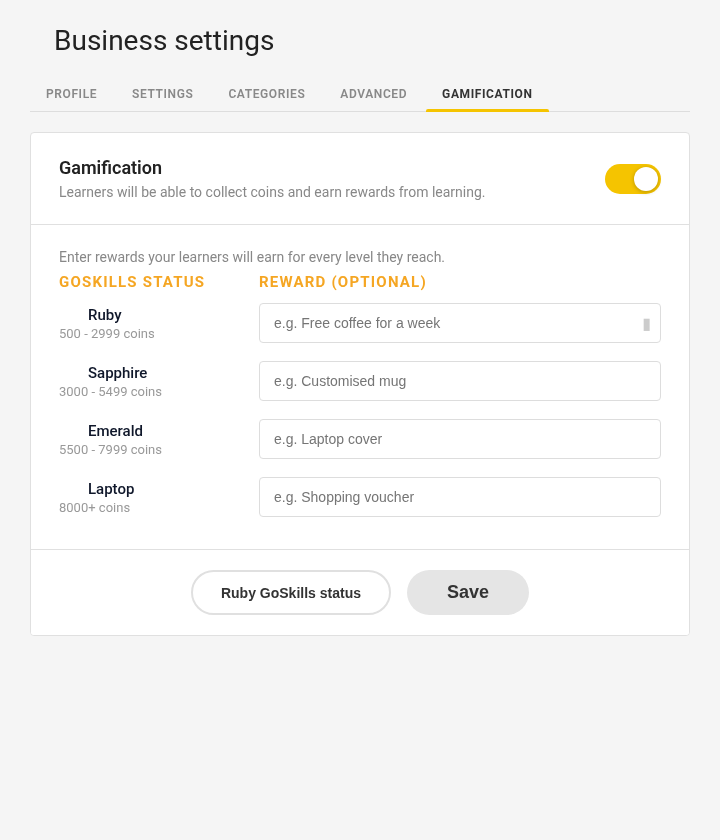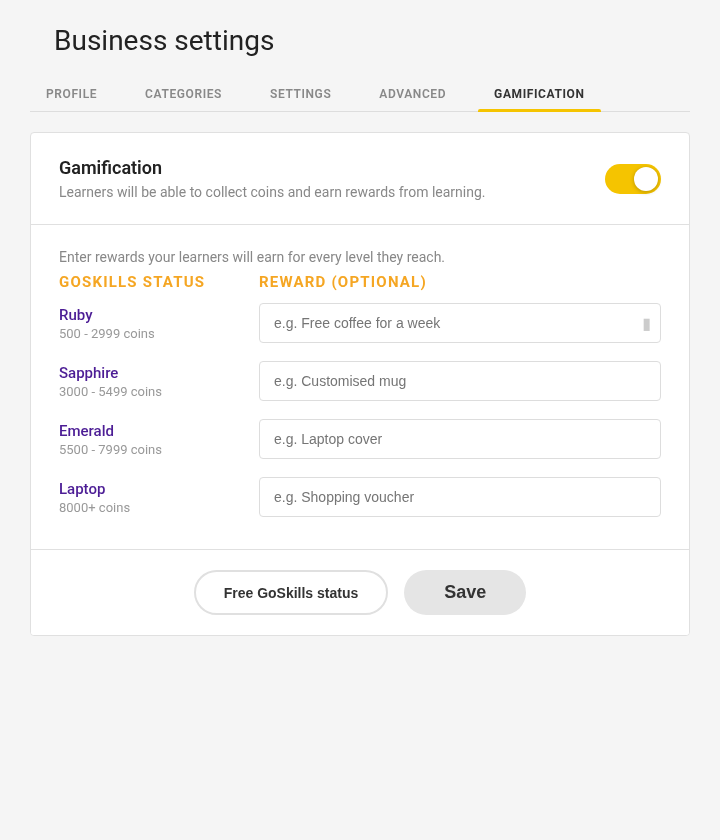--- a/index.html
+++ b/index.html
@@ -16,21 +16,21 @@
     }
     .page-title {
       font-size: 28px;
       font-weight: 400;
       color: #222;
       margin-bottom: 20px;
       margin-left: 24px;
     }
     .tabs {
       display: flex;
-      gap: 16px;
+      gap: 3px;
       border-bottom: 1px solid #ddd;
       margin-bottom: 20px;
     }
     .tab {
       font-size: 12px;
       font-weight: 600;
       letter-spacing: 0.05em;
       color: #888;
       padding: 10px 16px;
       cursor: pointer;
@@ -136,21 +136,22 @@
     .reward-row {
       display: grid;
       grid-template-columns: 200px 1fr;
       align-items: center;
       margin-bottom: 18px;
     }
     .reward-row:last-child { margin-bottom: 0; }
     .status-info .status-name {
       font-size: 15px;
       font-weight: 500;
-      color: #4c1d95;
+      color: #0f172a;
+      margin-left: 29px;
     }
     .status-info .status-range {
       font-size: 13px;
       color: #999;
       margin-top: 2px;
     }
     .reward-input {
       width: 100%;
       padding: 11px 14px;
       border: 1px solid #ddd;
@@ -202,22 +203,22 @@
     }
   </style>
 </head>
 <body>
 
 <div class="page-wrapper">
   <h1 class="page-title">Business settings</h1>
 
   <div class="tabs">
     <div class="tab">PROFILE</div>
+    <div class="tab">SETTINGS</div>
     <div class="tab">CATEGORIES</div>
-    <div class="tab">SETTINGS</div>
     <div class="tab">ADVANCED</div>
     <div class="tab active">GAMIFICATION</div>
   </div>
 
   <div class="main-card">
 
     <div class="toggle-section">
       <div class="toggle-section-text">
         <div class="section-heading">Gamification</div>
         <div class="section-desc">Learners will be able to collect coins and earn rewards from learning.</div>
@@ -272,18 +273,18 @@
           <div class="status-name">Laptop</div>
           <div class="status-range">8000+ coins</div>
         </div>
         <div class="reward-input-wrapper">
           <input class="reward-input" type="text" placeholder="e.g. Shopping voucher" style="">
         </div>
       </div>
     </div>
 
     <div class="footer-section">
-      <button class="btn-outline">Free GoSkills status</button>
+      <button class="btn-outline">Ruby GoSkills status</button>
       <button class="btn-primary">Save</button>
     </div>
 
   </div>
 </div>
 
 </body></html>

